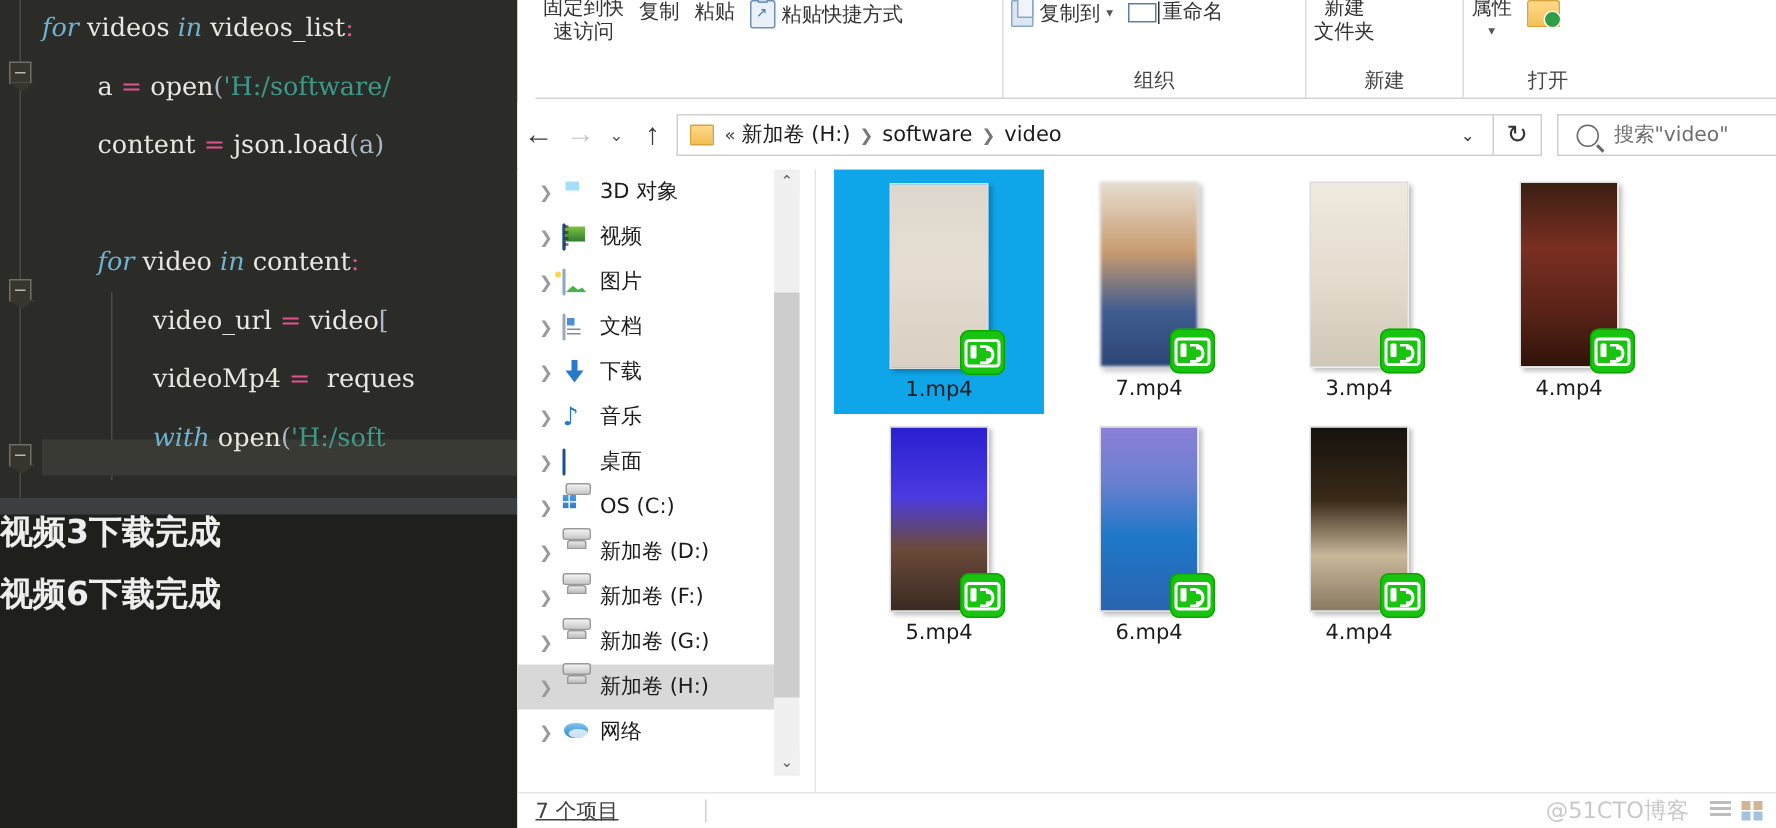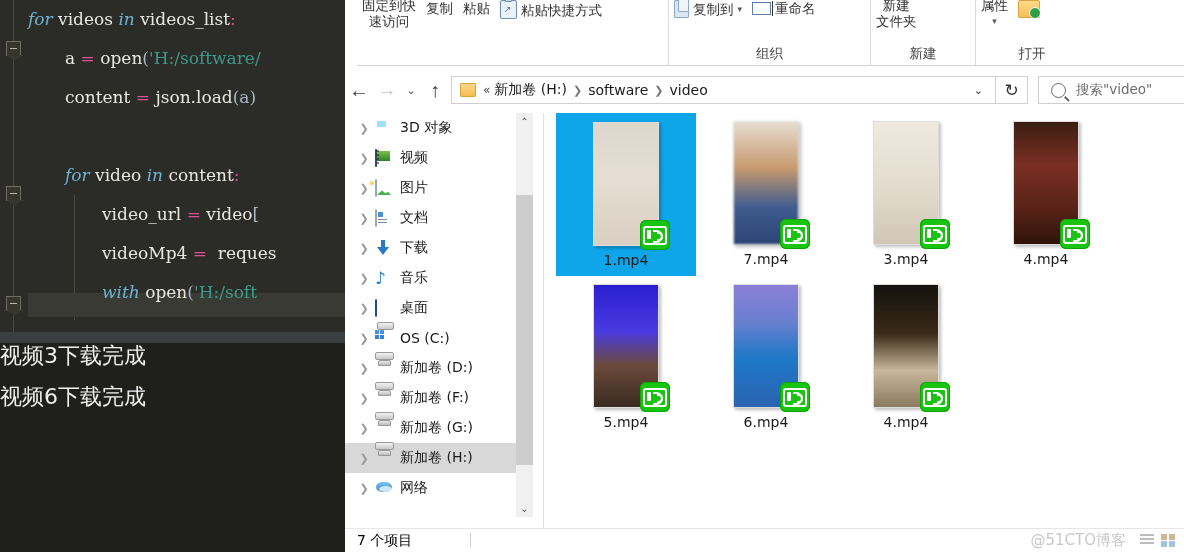--- a/index.html
+++ b/index.html
@@ -43,21 +43,21 @@
   .hl-line{position:absolute;left:28px;top:293px;width:317px;height:24px;background:#3a3a34;}
 
   
   .console{position:absolute;left:0;top:332px;width:345px;height:220px;background:#1f1f1c;}
   .console-top{position:absolute;left:0;top:0;width:345px;height:11px;background:#3c3f41;}
   .console-lines{
     position:absolute;left:0;top:11px;width:345px;
     font-family:"DejaVu Sans","Liberation Sans",sans-serif;
     font-size:22px;line-height:41px;color:#eeeeee;
   }
-  .console-lines .cl{display:block;height:41px;padding-left:0px;}
+  .console-lines .cl{display:block;height:41px;padding-left:0px;font-weight:bold;}
   .console-lines .cl.first{margin-top:-8px;}
 
   
   .explorer{position:absolute;left:345px;top:0;width:839px;height:552px;background:#ffffff;}
 
   
   .ribbon{position:absolute;left:12px;top:0;width:839px;height:66px;background:#ffffff;}
   .ribbon-groups{position:absolute;left:0;top:0;width:839px;height:66px;display:flex;}
   .rgroup{position:relative;height:66px;border-right:1px solid #dcdcdc;box-sizing:border-box;}
   .rgroup:last-child{border-right:none;}
@@ -240,22 +240,22 @@
     border-right:2px solid #fff;border-top:2px solid #fff;border-bottom:2px solid #fff;
     border-radius:0 9px 9px 0;}
   .ovl .wv2{position:absolute;left:11.5px;top:4.5px;width:4px;height:5px;
     border-right:2px solid #fff;border-top:2px solid #fff;border-bottom:2px solid #fff;
     border-radius:0 5px 5px 0;}
   .fname{margin-top:6px;font-size:14px;color:#1b1b1b;
     font-family:"DejaVu Sans","Liberation Sans",sans-serif;}
 
   
   .statusbar{position:absolute;left:0;top:528px;width:839px;height:24px;background:#ffffff;border-top:1px solid #e6e6e6;}
-  .status-txt{position:absolute;left:12px;top:3px;font-size:14px;color:#000000;
-    font-family:"DejaVu Sans","Liberation Sans",sans-serif;}
+  .status-txt{position:absolute;left:12px;top:3px;font-size:14px;color:#404040;
+    font-family:"DejaVu Sans","Liberation Sans",sans-serif;text-decoration:underline;}
   .status-div{position:absolute;left:125px;top:4px;width:1px;height:15px;background:#d0d0d0;}
   .watermark{position:absolute;right:58px;top:2px;font-size:15px;color:#c9c9c9;
     font-family:"DejaVu Sans","Liberation Sans",sans-serif;}
   .viewbtns{position:absolute;right:6px;top:3px;display:flex;gap:3px;}
   .vb{width:18px;height:17px;position:relative;opacity:.55;}
   .vb.det i{position:absolute;left:1px;width:14px;height:2px;background:#888;}
   .vb.det i:nth-child(1){top:2px;}
   .vb.det i:nth-child(2){top:6px;}
   .vb.det i:nth-child(3){top:10px;}
   .vb.big i{position:absolute;width:6px;height:6px;background:#b07a3a;}

